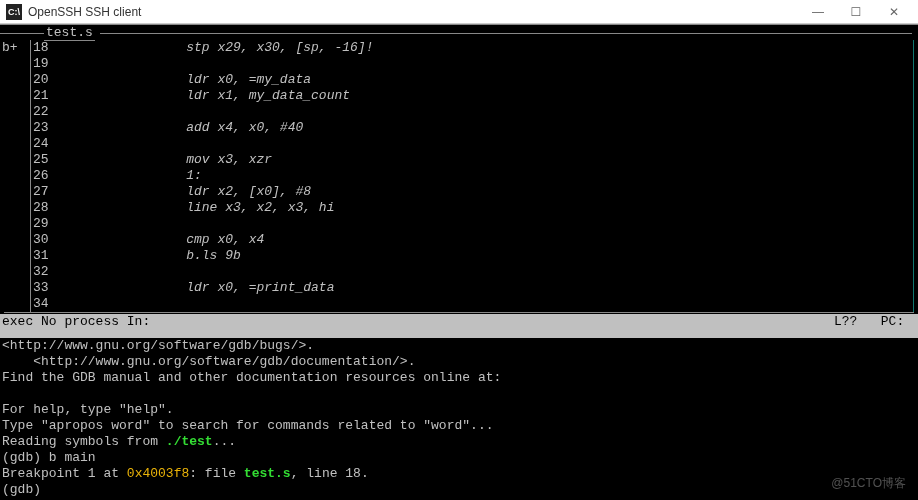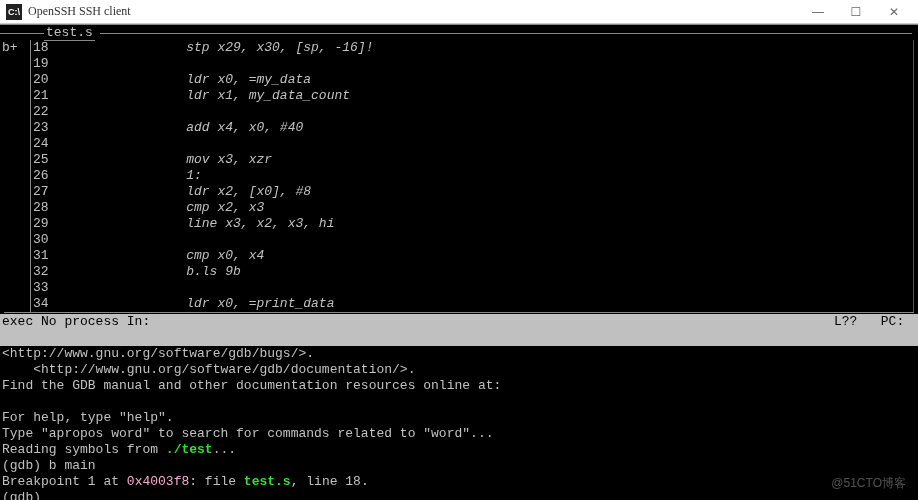--- a/index.html
+++ b/index.html
@@ -33,21 +33,21 @@
       height: 16px;
       margin-right: 6px;
       display: flex;
       align-items: center;
       justify-content: center;
       background: #222;
       color: #fff;
       font-size: 9px;
       font-weight: bold;
     }
-    .titlebar-title { flex: 1; font-family: Liberation Serif, serif; }
+    .titlebar-title { flex: 1; }
     .titlebar-controls {
       display: flex;
       gap: 18px;
       padding-right: 8px;
       color: #666;
     }
     .win-btn { width: 20px; text-align: center; cursor: default; }
     .source-section {
       background: #000;
       color: #c0c0c0;
@@ -106,34 +106,34 @@
       padding-left: 2px;
       display: flex;
       gap: 12px;
     }
     .code-col-nums { width: 24px; }
     .code-col-text { flex: 1; padding-left: 8px; font-style: italic; }
     .bottom-border { border-top: 1px solid #888; margin: 0 4px; height: 2px; }
     .status-exec {
       background: #c0c0c0;
       color: #000;
-      height: 32px;
+      height: 24px;
       line-height: 16px;
       padding: 0 2px;
       display: flex;
       white-space: pre;
     }
     .status-left { flex: 1; }
     .status-right { padding-right: 4px; text-align: right; }
     .gdb-output {
       padding: 0 2px;
       background: #000;
     }
     .gdb-line { height: 16px; line-height: 16px; white-space: pre; }
-    .hl-blue { color: #f9a8d4; }
+    .hl-blue { color: #eab308; }
     .hl-green { color: #33dd33; font-weight: bold; }
     .watermark {
       position: absolute;
       bottom: 8px;
       right: 12px;
       color: rgba(200,200,200,0.4);
       font-family: sans-serif;
       font-size: 12px;
     }
   </style>
@@ -184,21 +184,20 @@
         <div class="code-line">              stp x29, x30, [sp, -16]!</div>
         <div class="code-line"></div>
         <div class="code-line">              ldr x0, =my_data</div>
         <div class="code-line">              ldr x1, my_data_count</div>
         <div class="code-line"></div>
         <div class="code-line">              add x4, x0, #40</div>
         <div class="code-line"></div>
         <div class="code-line">              mov x3, xzr</div>
         <div class="code-line">              1:</div>
         <div class="code-line">              ldr x2, [x0], #8</div>
-        <div class="code-line">              cmp x2, x3</div>
         <div class="code-line">              line x3, x2, x3, hi</div>
         <div class="code-line"></div>
         <div class="code-line">              cmp x0, x4</div>
         <div class="code-line">              b.ls 9b</div>
         <div class="code-line"></div>
         <div class="code-line">              ldr x0, =print_data</div>
       </div>
     </div>
   </div>
   <div class="bottom-border"></div>

